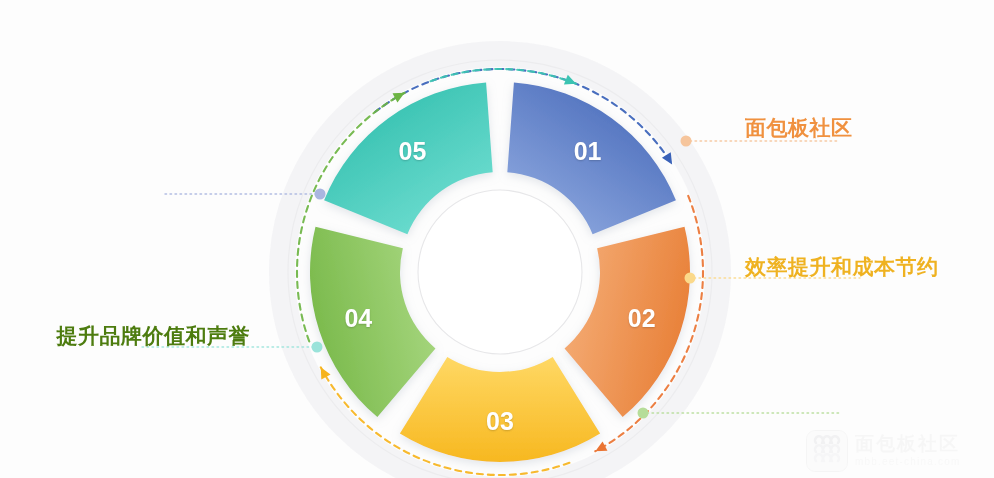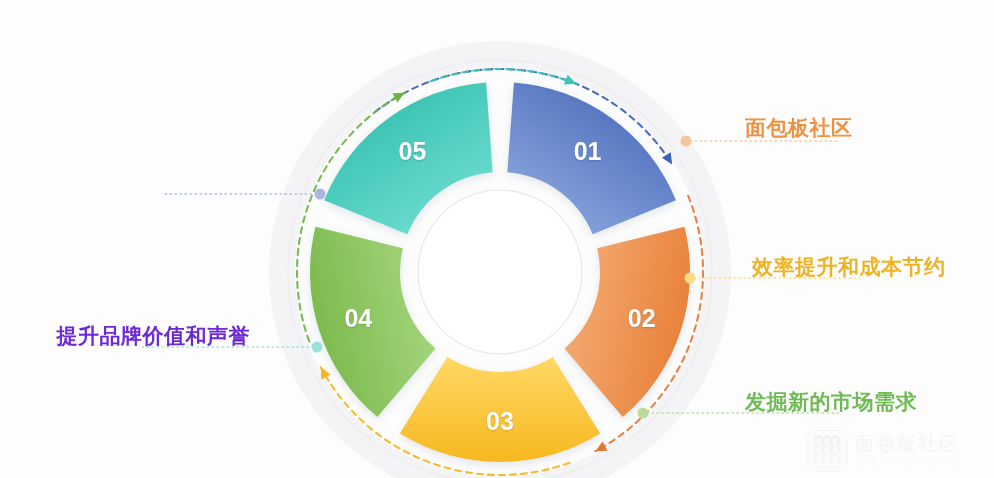--- a/index.html
+++ b/index.html
@@ -156,23 +156,22 @@
     <g id="numbers-group">
         <text x="587.5800025915785" y="160.45646783813282" text-anchor="middle" font-family="&quot;Liberation Sans&quot;, sans-serif" font-size="25" font-weight="bold" fill="#ffffff" style="text-shadow:0 1px 2px rgba(0,0,0,.18)">01</text>
         <text x="641.7074209279779" y="327.0435321618672" text-anchor="middle" font-family="&quot;Liberation Sans&quot;, sans-serif" font-size="25" font-weight="bold" fill="#ffffff" style="text-shadow:0 1px 2px rgba(0,0,0,.18)">02</text>
         <text x="500" y="430" text-anchor="middle" font-family="&quot;Liberation Sans&quot;, sans-serif" font-size="25" font-weight="bold" fill="#ffffff" style="text-shadow:0 1px 2px rgba(0,0,0,.18)">03</text>
         <text x="358.29257907202214" y="327.0435321618672" text-anchor="middle" font-family="&quot;Liberation Sans&quot;, sans-serif" font-size="25" font-weight="bold" fill="#ffffff" style="text-shadow:0 1px 2px rgba(0,0,0,.18)">04</text>
         <text x="412.41999740842147" y="160.45646783813285" text-anchor="middle" font-family="&quot;Liberation Sans&quot;, sans-serif" font-size="25" font-weight="bold" fill="#ffffff" style="text-shadow:0 1px 2px rgba(0,0,0,.18)">05</text>
       </g>
   </svg>
 
   <div class="label label-right" style="color: rgb(240, 145, 63); top: 117px; left: 745px;">面包板社区</div>
-  <div class="label label-right" style="color: rgb(239, 178, 33); top: 256px; left: 745px; margin-left: 7px;">效率提升和成本节约</div>
-  <div class="label label-right" style="color: rgb(111, 186, 85); top: 391px; left: 745px;">发掘新的市场需求</div>
-  <div class="label label-left" style="color: #6d28d9; top: 325px; right: 744px;">提升品牌价值和声誉</div>
+  <div class="label label-right" style="color: rgb(239, 178, 33); top: 256px; left: 745px;">效率提升和成本节约</div>
+  <div class="label label-left" style="color: #4d7c0f; top: 325px; right: 744px;">提升品牌价值和声誉</div>
 
   <div id="watermark">
     <div id="wm-logo">
       <svg width="40" height="40" viewBox="0 0 40 40">
         <g fill="none" stroke-width="2.6" stroke-linecap="round">
           <path d="M9 12 a4 4 0 1 1 6 0" stroke="#e8e8ea"></path>
           <path d="M17 12 a4 4 0 1 1 6 0" stroke="#e8e8ea"></path>
           <path d="M25 12 a4 4 0 1 1 6 0" stroke="#e8e8ea"></path>
           <path d="M9 21 a4 4 0 1 1 6 0" stroke="#eeeef0"></path>
           <path d="M17 21 a4 4 0 1 1 6 0" stroke="#eeeef0"></path>

